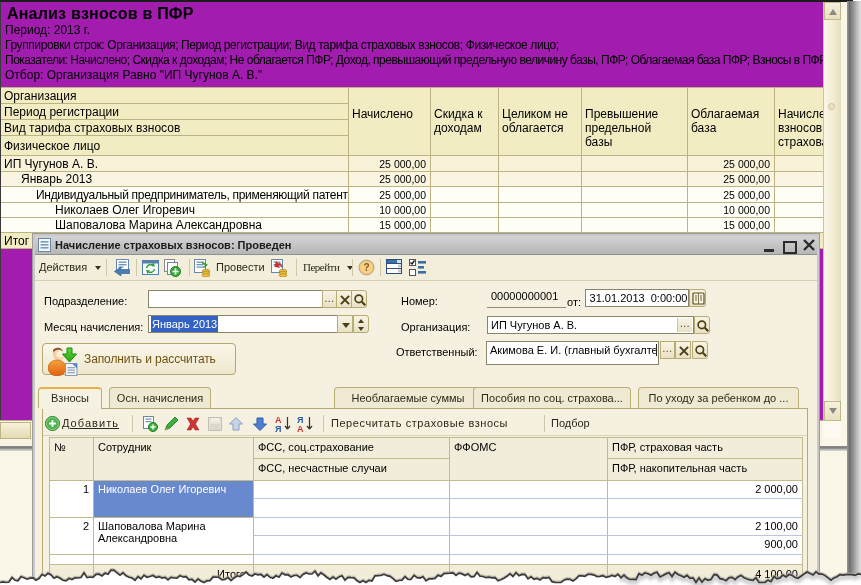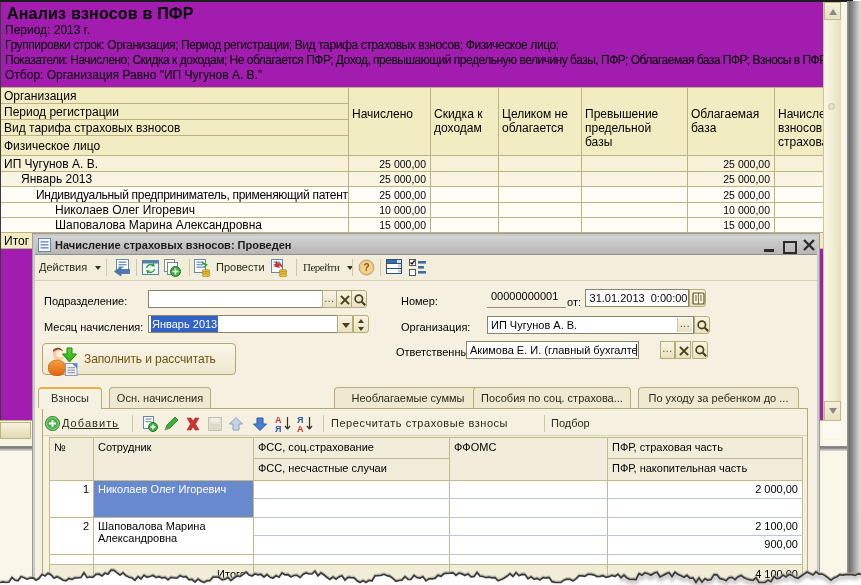--- a/index.html
+++ b/index.html
@@ -311,21 +311,21 @@
   <div class="lbl" style="left:369px;top:88px;">Организация:</div>
   <div class="inp" style="left:455px;top:83px;width:207px;height:18px;line-height:16px;"><span style="margin-left:3px;">ИП Чугунов А. В.</span>
     <div class="abs" style="right:1px;top:1px;width:14px;height:14px;background:linear-gradient(180deg,#f8f3e3,#e9e1c6);border-left:1px solid #cfc8a8;font-size:10px;color:#4a4016;text-align:center;line-height:11px;letter-spacing:0.5px;">...</div>
   </div>
   <div class="cbtn cbl" style="left:662px;top:83px;width:16px;height:18px;"><svg width="14" height="14" style="margin:2px 0 0 1px;" viewBox="0 0 12 12">
         <circle cx="5" cy="5" r="3.2" fill="none" stroke="#4a4016" stroke-width="1.4"></circle>
         <path d="M7.5 7.5 L10.5 10.5" stroke="#4a4016" stroke-width="1.8"></path>
       </svg></div>
 
   <div class="lbl" style="left:364px;top:113px;">Ответственный:</div>
-  <div class="inp" style="left:434px;top:108px;width:173px;height:18px;line-height:16px;"><span style="margin-left:3px;">Акимова Е. И. (главный бухгалте</span><div class="abs" style="right:1px;top:2px;width:1px;height:12px;background:#222;"></div></div>
+  <div class="inp" style="left:454px;top:108px;width:173px;height:24px;line-height:16px;"><span style="margin-left:3px;">Акимова Е. И. (главный бухгалте</span><div class="abs" style="right:1px;top:2px;width:1px;height:12px;background:#222;"></div></div>
   <div class="cbtn" style="left:628px;top:108px;width:15px;height:18px;font-size:10px;color:#4a4016;text-align:center;line-height:14px;letter-spacing:0.5px;">...</div>
   <div class="cbtn" style="left:643px;top:108px;width:16px;height:18px;"><svg width="14" height="14" style="margin:2px 0 0 1px;" viewBox="0 0 12 12">
         <path d="M2.5 2.5 L9.5 9.5 M9.5 2.5 L2.5 9.5" stroke="#4a4016" stroke-width="1.7"></path>
       </svg></div>
   <div class="cbtn cbl" style="left:660px;top:108px;width:16px;height:18px;"><svg width="14" height="14" style="margin:2px 0 0 1px;" viewBox="0 0 12 12">
         <circle cx="5" cy="5" r="3.2" fill="none" stroke="#4a4016" stroke-width="1.4"></circle>
         <path d="M7.5 7.5 L10.5 10.5" stroke="#4a4016" stroke-width="1.8"></path>
       </svg></div>
 
   <div class="tab active" style="left:6px;top:154px;width:64px;">Взносы</div>

